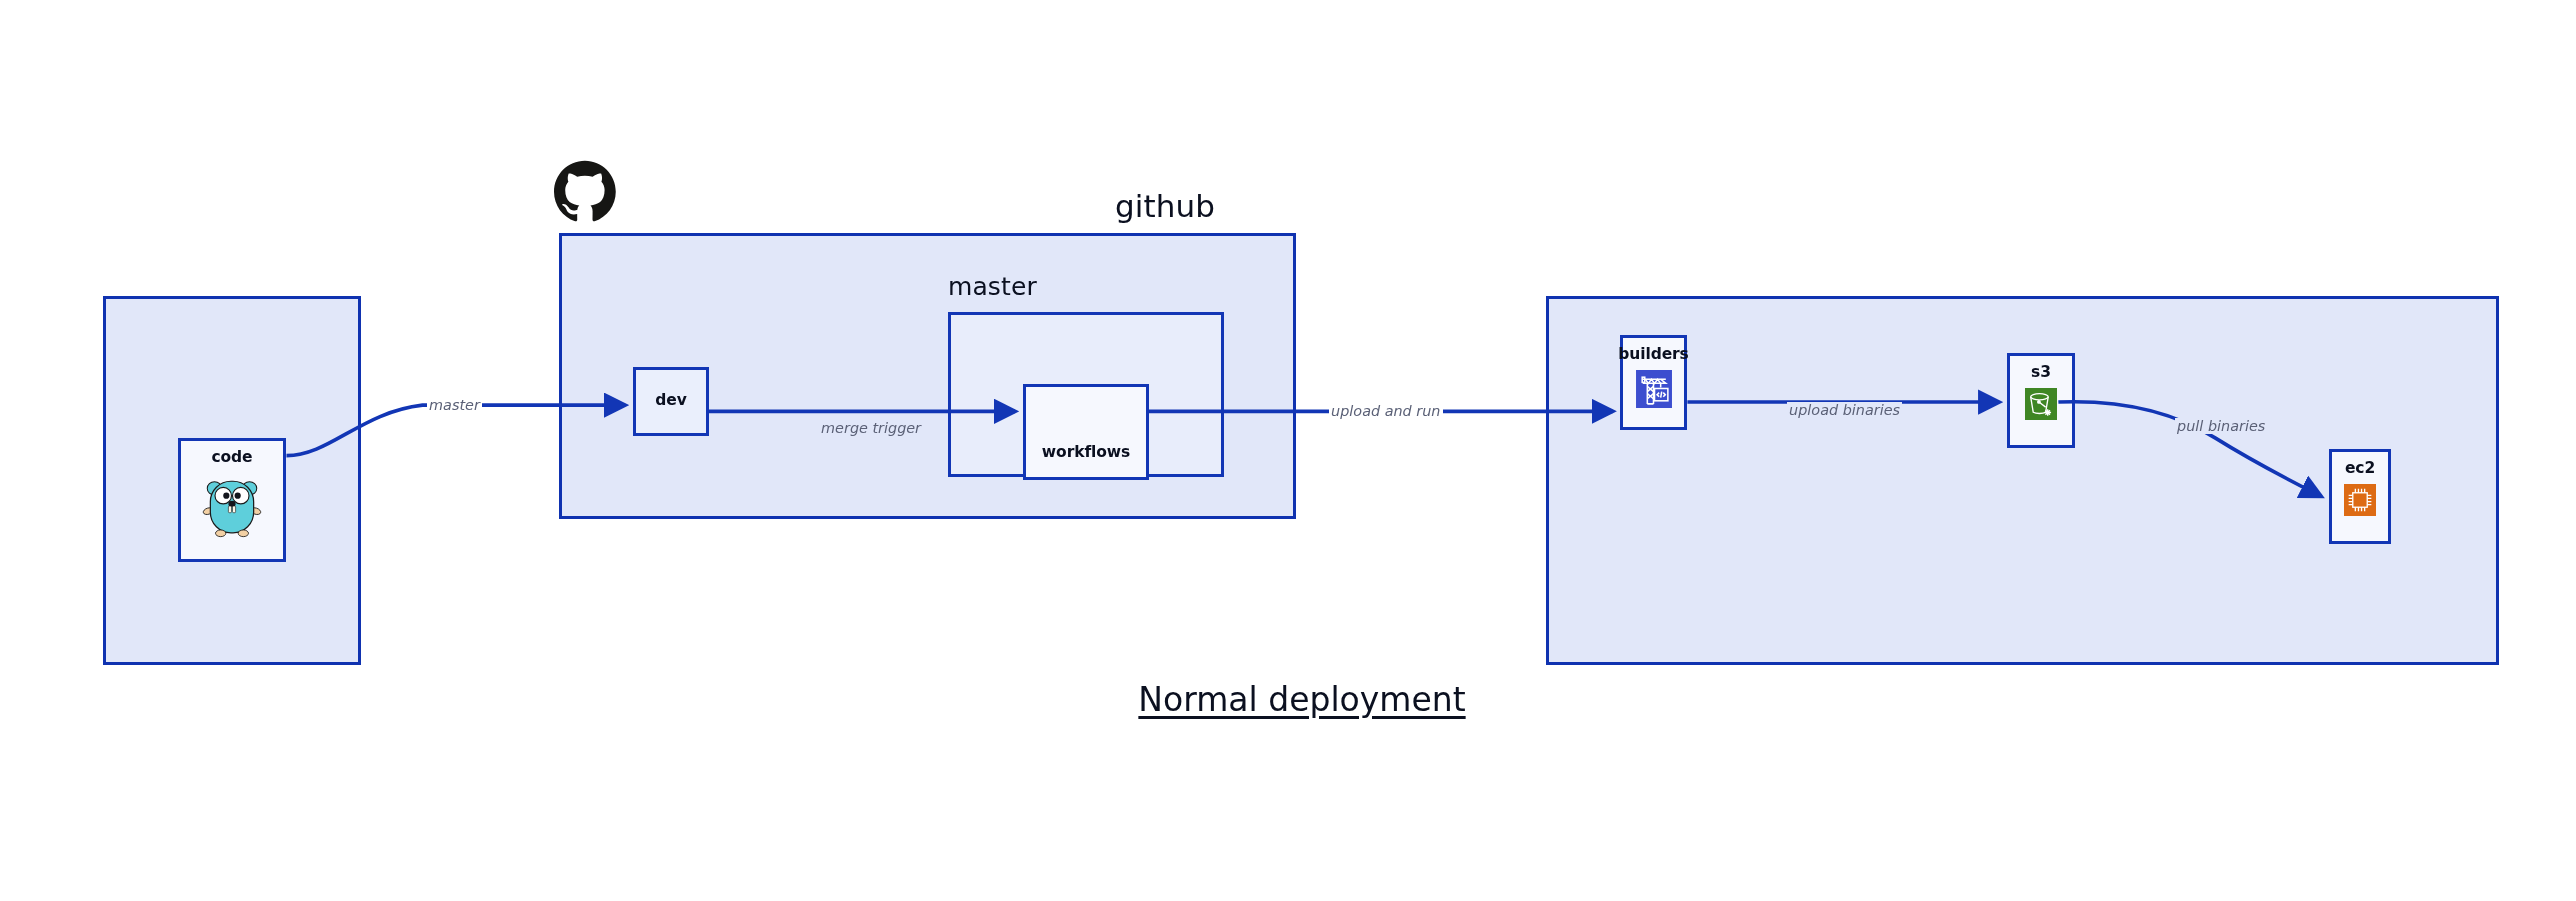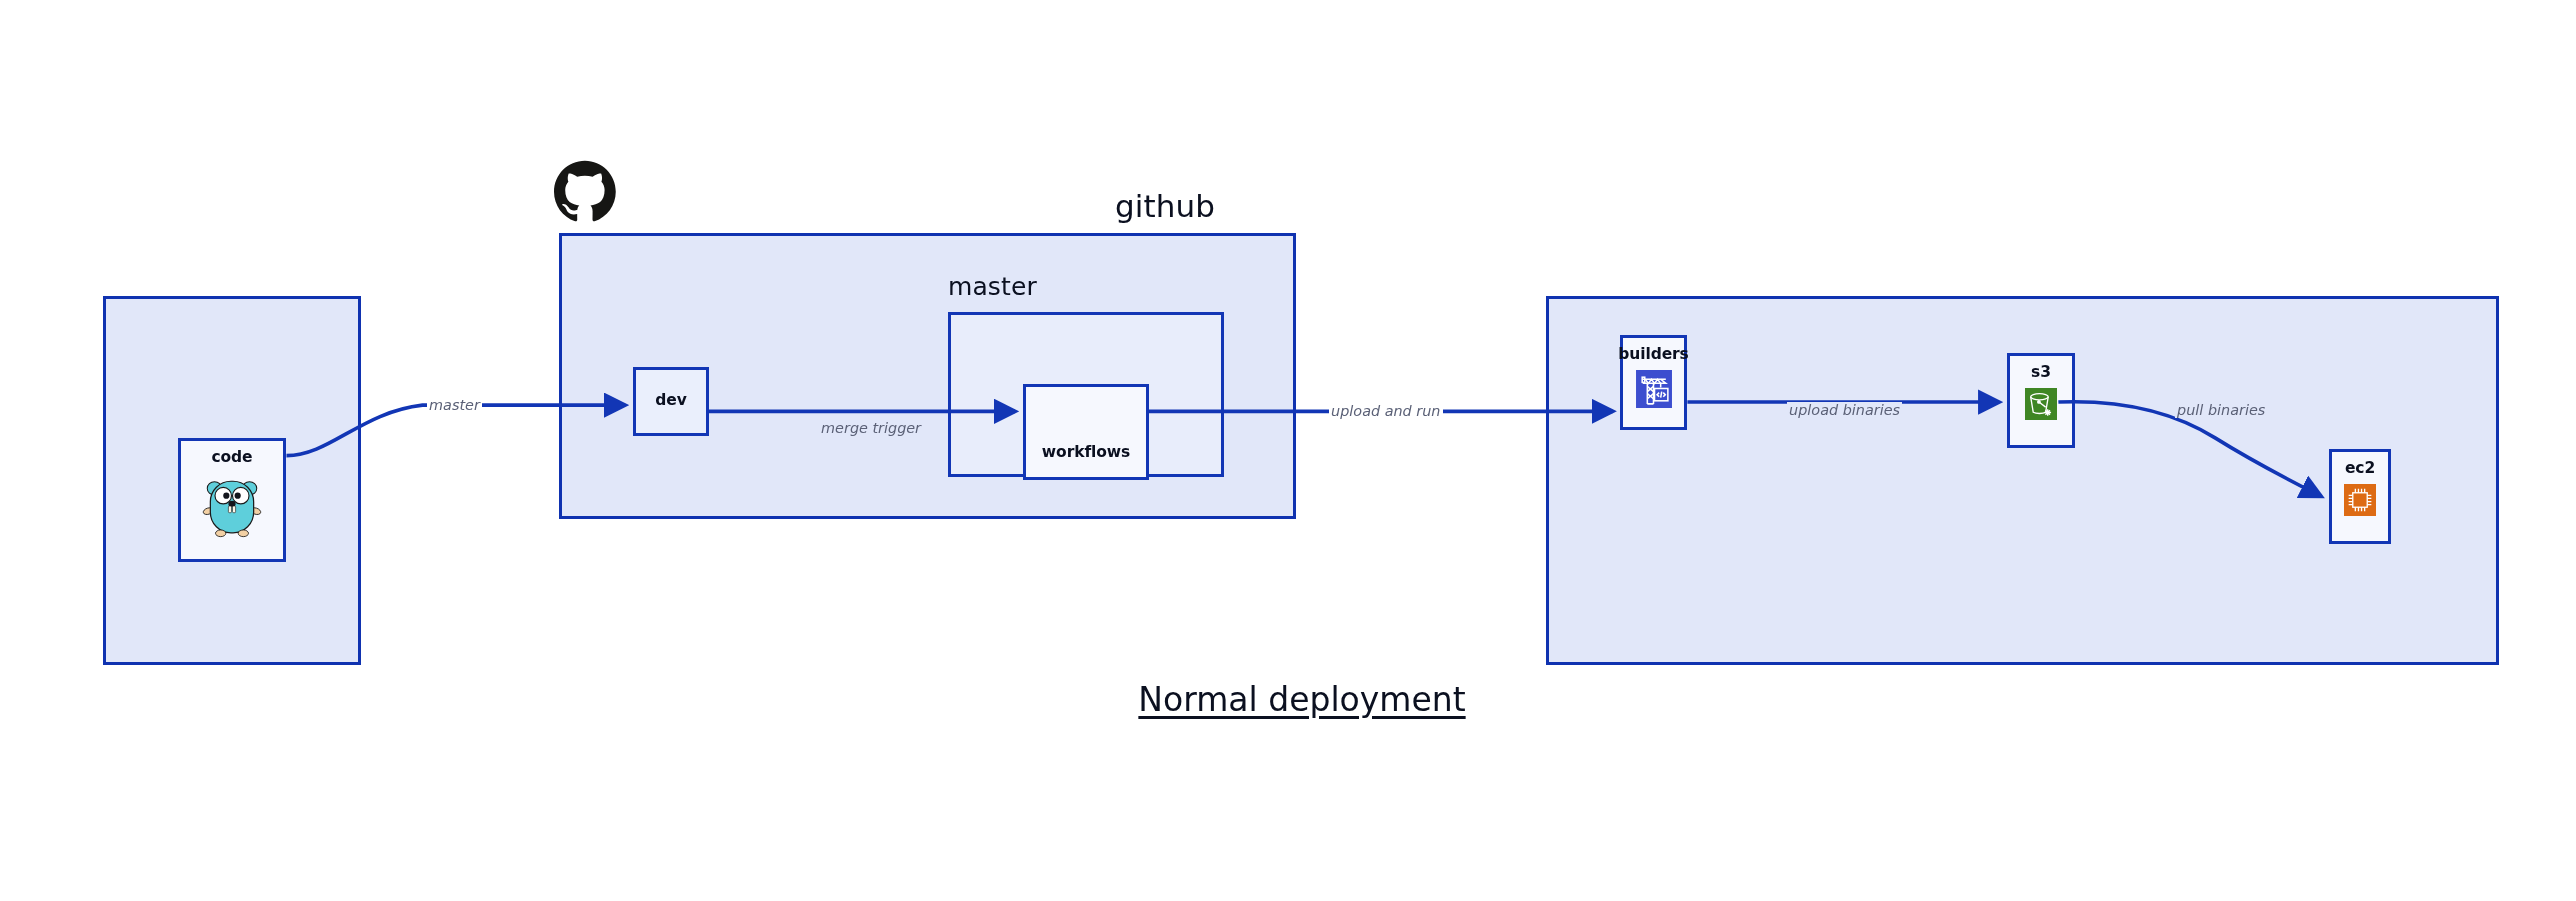--- a/index.html
+++ b/index.html
@@ -241,18 +241,18 @@
   </svg>
 
   <div class="edge-label on-white" style="left:427px; top:397px;">master</div>
 
   <div class="edge-label on-group" style="left:819px; top:403px;margin-top:17px;">merge trigger</div>
 
   <div class="edge-label on-white" style="left:1329px; top:403px;">upload and run</div>
 
   <div class="edge-label on-group" style="left:1787px; top:394px;margin-top:8px;">upload binaries</div>
 
-  <div class="edge-label on-group" style="left:2175px; top:402px;text-align:center;">pull binaries</div>
+  <div class="edge-label on-group" style="left:2175px; top:418px;text-align:center;">pull binaries</div>
 
   <div id="diagram-title">Normal deployment</div>
 
 </div>
 
 
 </body></html>

